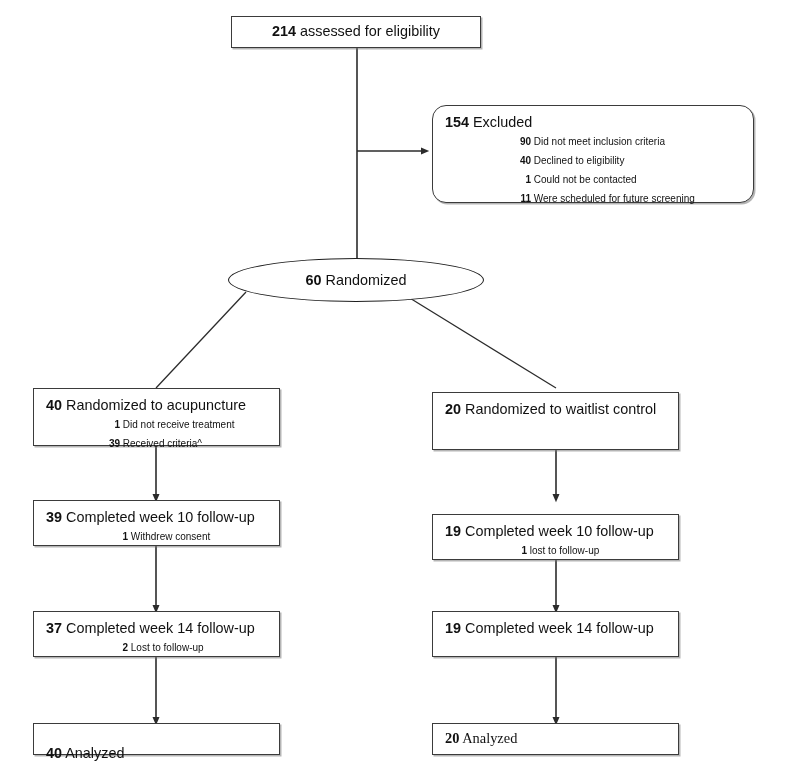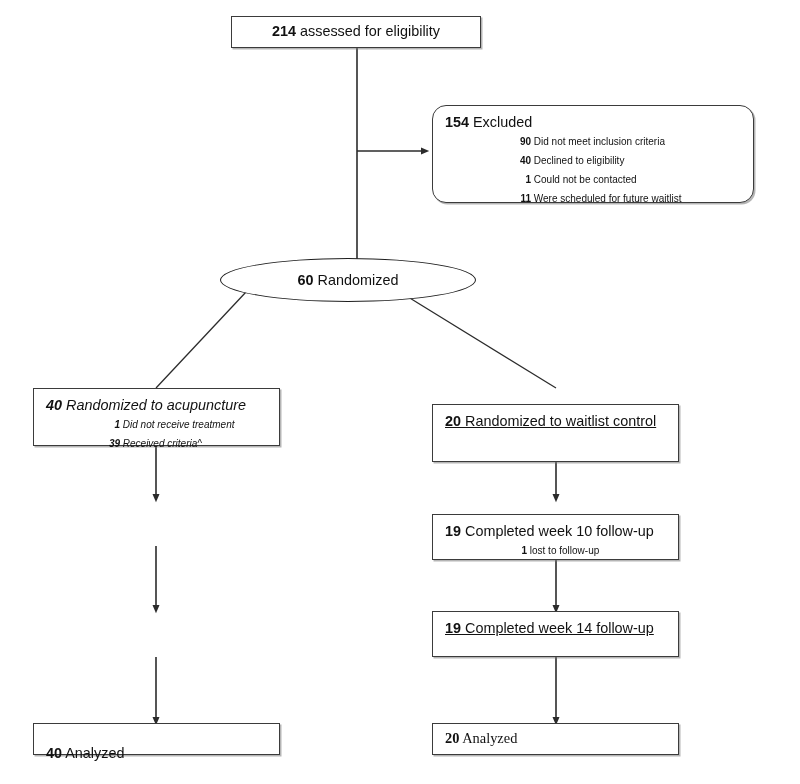--- a/index.html
+++ b/index.html
@@ -33,31 +33,31 @@
            border:1.5px solid #1e1e1e;border-radius:50%;
            display:flex;align-items:center;justify-content:center;}
   .ellipse .line{font-size:14.4px;}
 
   
   #node-assessed   {left:231px; top:16px;  width:250px; height:32px;}
   #node-assessed .node-inner{padding:5px 10px;text-align:center;}
 
   #node-excluded   {left:432px; top:105px; width:322px; height:98px;border-radius:14px;}
 
-  #node-randomized {left:220px; top:258px; width:256px; height:44px;}
+  #node-randomized {left:228px; top:258px; width:256px; height:44px;}
 
-  #node-l1 {left:33px;  top:388px; width:247px; height:58px;font-style:italic;}
+  #node-l1 {left:33px;  top:388px; width:247px; height:58px;}
   #node-l2 {left:33px;  top:500px; width:247px; height:46px;}
   #node-l3 {left:33px;  top:611px; width:247px; height:46px;}
   #node-l4 {left:33px;  top:723px; width:247px; height:32px;}
   #node-l4 .node-inner{padding:5px 10px 5px 12px;margin-top:15px;}
 
-  #node-r1 {left:432px; top:404px; width:247px; height:58px;text-decoration:underline;}
+  #node-r1 {left:432px; top:392px; width:247px; height:58px;}
   #node-r2 {left:432px; top:514px; width:247px; height:46px;}
-  #node-r3 {left:432px; top:611px; width:247px; height:46px;text-decoration:underline;}
+  #node-r3 {left:432px; top:611px; width:247px; height:46px;}
   #node-r4 {left:432px; top:723px; width:247px; height:32px;}
   #node-r4 .node-inner{padding:5px 10px 5px 12px;font-family:Liberation Serif, serif;}
 </style>
 </head>
 <body>
 
 <div id="diagram">
 
   <svg id="connectors" viewBox="0 0 800 784" width="800" height="784">
     <defs>
@@ -98,21 +98,21 @@
       <span class="sub"><span class="num">90</span>
         <span>Did not meet inclusion criteria</span></span>
 
       <span class="sub"><span class="num">40</span>
         <span>Declined to eligibility</span></span>
 
       <span class="sub"><span class="num">1</span>
         <span>Could not be contacted</span></span>
 
       <span class="sub"><span class="num">11</span>
-        <span>Were scheduled for future waitlist</span></span>
+        <span>Were scheduled for future screening</span></span>
     </div>
   </div>
 
   <div class="ellipse" id="node-randomized">
     <span class="line"><span class="num">60</span>
       <span>Randomized</span></span>
   </div>
 
   <div class="node indent-nar" id="node-l1">
     <div class="node-inner">
@@ -120,21 +120,39 @@
         <span>Randomized to acupuncture</span></span>
 
       <span class="sub"><span class="num">1</span>
         <span>Did not receive treatment</span></span>
 
       <span class="sub"><span class="num">39</span>
         <span>Received criteria^</span></span>
     </div>
   </div>
 
+  <div class="node indent-mid" id="node-l2">
+    <div class="node-inner">
+      <span class="line"><span class="num">39</span>
+        <span>Completed week 10 follow-up</span></span>
 
+      <span class="sub"><span class="num">1</span>
+        <span>Withdrew consent</span></span>
+    </div>
+  </div>
+
+  <div class="node indent-mid" id="node-l3">
+    <div class="node-inner">
+      <span class="line"><span class="num">37</span>
+        <span>Completed week 14 follow-up</span></span>
+
+      <span class="sub"><span class="num">2</span>
+        <span>Lost to follow-up</span></span>
+    </div>
+  </div>
 
   <div class="node" id="node-l4">
     <div class="node-inner">
       <span class="line"><span class="num">40</span>
         <span>Analyzed</span></span>
     </div>
   </div>
 
   <div class="node" id="node-r1">
     <div class="node-inner">

